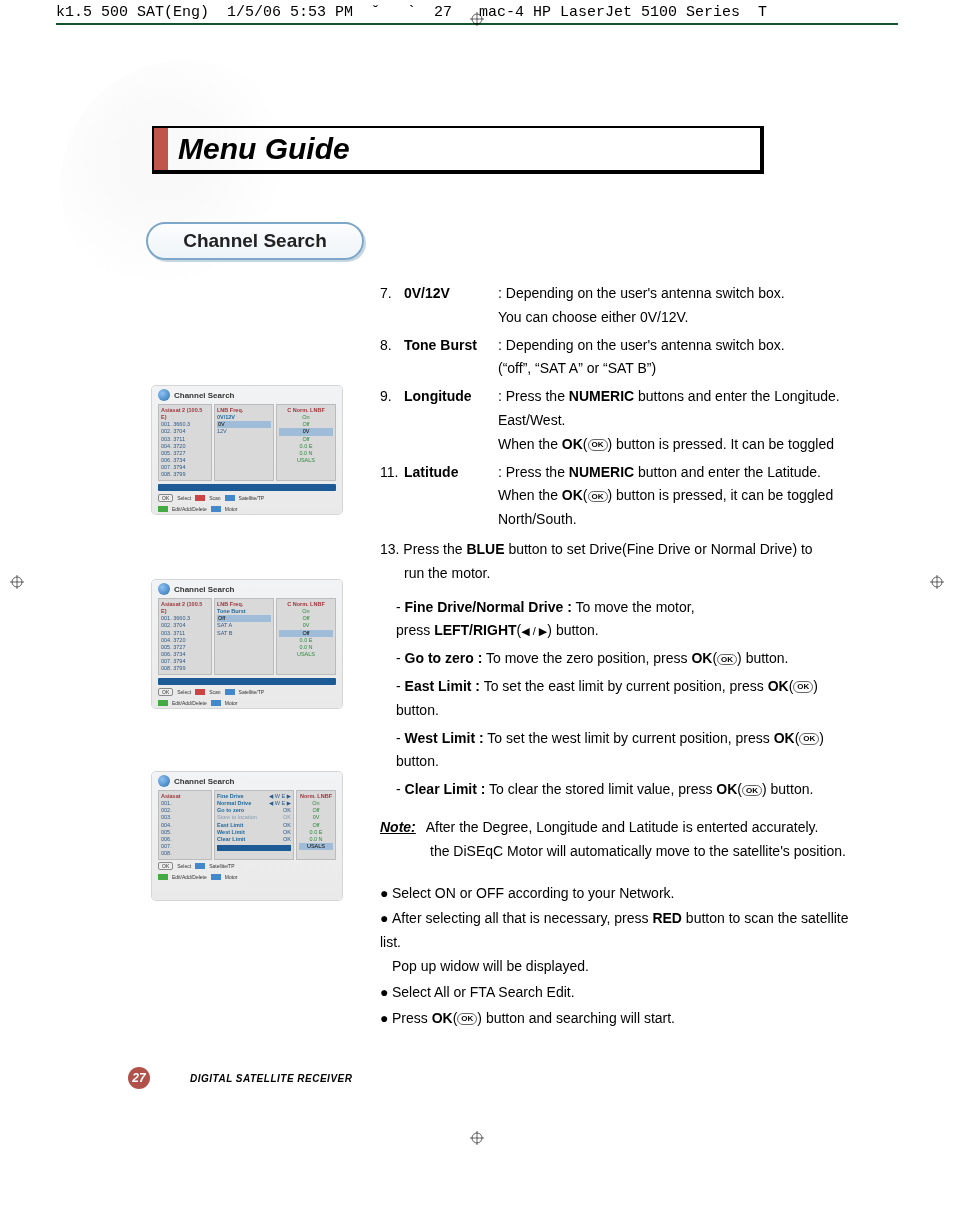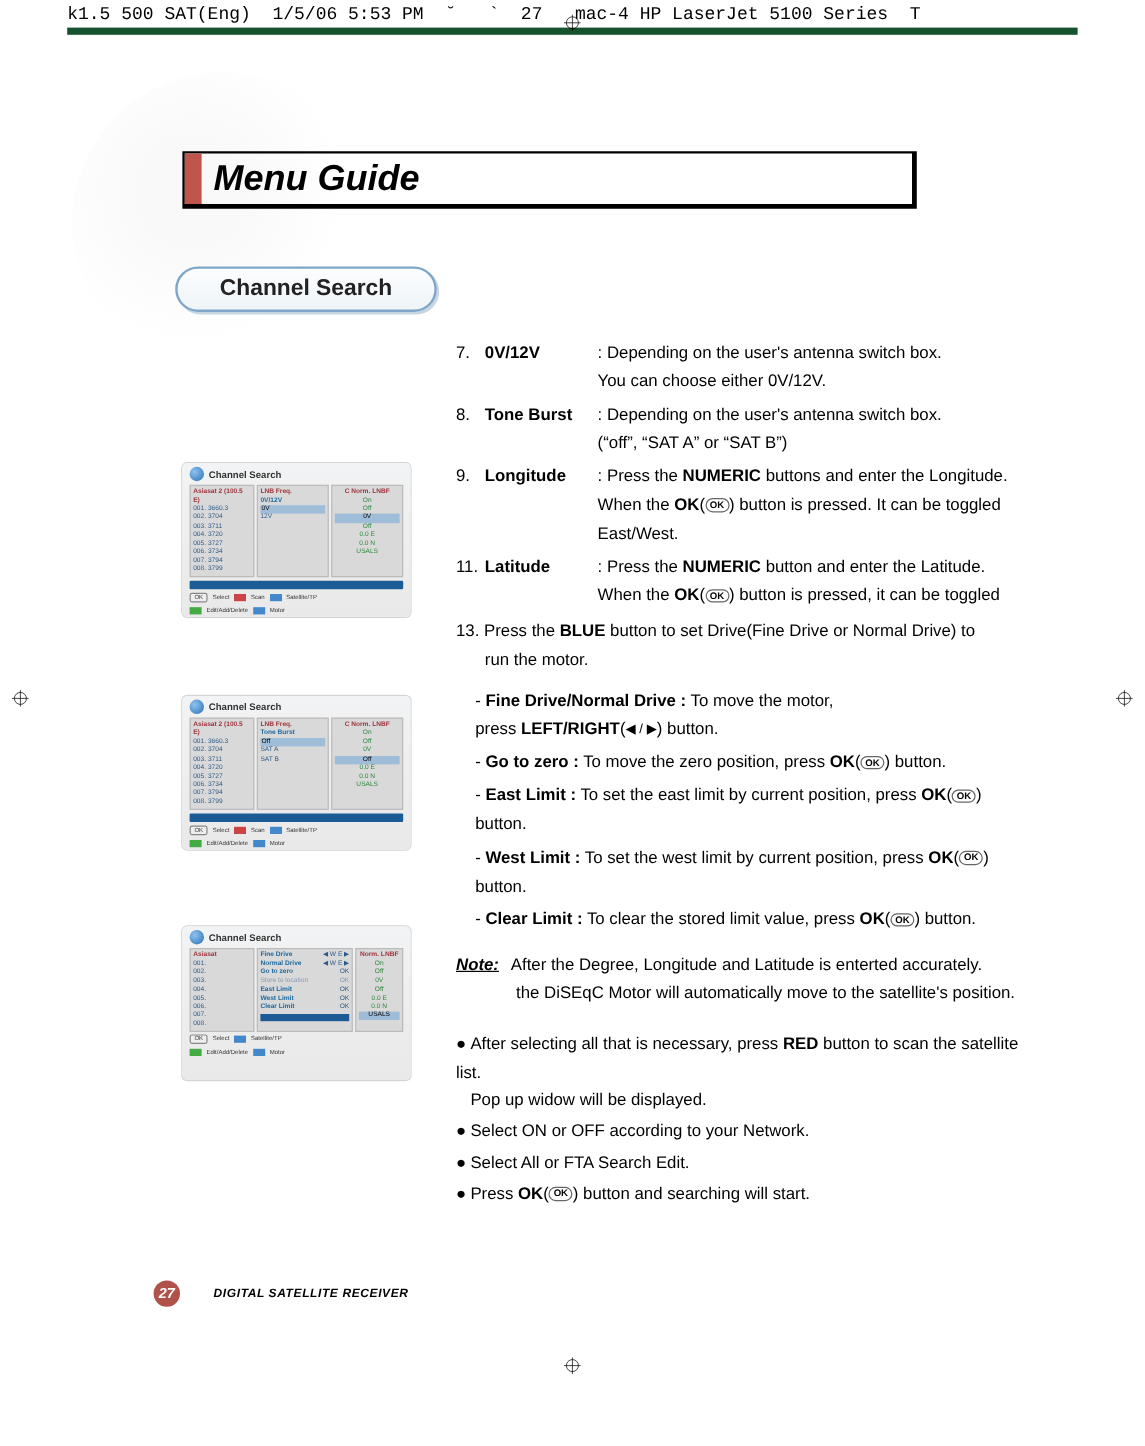--- a/index.html
+++ b/index.html
@@ -6,21 +6,21 @@
   html, body { width: 954px; background: #fff; font-family: Arial, Helvetica, sans-serif; color: #000; }
   .page {
     width: 954px;
     height: 1205px;
     position: relative;
     background: #fff;
   }
   .header-strip {
     position: absolute;
     top: 4px; left: 56px; right: 56px;
-    border-bottom: 6px solid #14532d;
+    border-bottom: 2px solid #14532d;
     font-family: "Courier New", monospace;
     font-size: 15px;
     padding-bottom: 2px;
     display: flex;
     align-items: flex-end;
     white-space: pre;
   }
   .crop-center-top {
     position: absolute;
     top: 12px; left: 50%;
@@ -248,21 +248,21 @@
   .bullets { margin-top: 18px; }
   .bullets p { margin-bottom: 2px; }
   .bullets .bu { display: inline-block; width: 12px; }
 
   .page-footer {
     position: absolute;
     left: 128px;
     bottom: 116px;
     display: flex;
     align-items: center;
-    gap: 8px;
+    gap: 20px;
   }
   .page-circle {
     width: 22px; height: 22px;
     background: #b0514a;
     border-radius: 50%;
     display: flex;
     align-items: center;
     justify-content: center;
     color: #fff;
     font-size: 12px;
@@ -515,31 +515,32 @@
         <span>: Depending on the user's antenna switch box.</span>
         <span class="cont">(“off”, “SAT A” or “SAT B”)</span>
       </div>
     </div>
 
     <div class="defrow">
       <div class="num">9.</div>
       <div class="term">Longitude</div>
       <div class="desc">
         <span>: Press the </span><span class="bold">NUMERIC</span><span> buttons and enter the Longitude.</span>
+        <span class="cont">East/West.</span>
         <span class="cont"><span>When the </span><span class="bold">OK</span><span>(</span><span class="ok-badge">OK</span><span>) button is pressed. It can be toggled</span></span>
-        <span class="cont">East/West.</span>
       </div>
     </div>
 
     <div class="defrow">
       <div class="num">11.</div>
       <div class="term">Latitude</div>
       <div class="desc">
         <span>: Press the </span><span class="bold">NUMERIC</span><span> button and enter the Latitude.</span>
         <span class="cont"><span>When the </span><span class="bold">OK</span><span>(</span><span class="ok-badge">OK</span><span>) button is pressed, it can be toggled</span></span>
+        <span class="cont">North/South.</span>
       </div>
     </div>
 
     <div class="step11">
       <span>13.  Press the </span><span class="bold">BLUE</span><span> button to set Drive(Fine Drive or Normal Drive) to</span><br>
       <span style="margin-left:24px;">run the motor.</span>
     </div>
 
     <div class="sublist">
       <p>
@@ -560,22 +561,22 @@
       </p>
     </div>
 
     <div class="note-line">
       <span class="note-label">Note:</span>
       <span class="note-body">After the Degree, Longitude and Latitude is enterted accurately.</span><br>
       <span class="note-body2">the DiSEqC Motor will automatically move to the satellite's position.</span>
     </div>
 
     <div class="bullets">
+      <p><span class="bu">●</span><span>Select ON or OFF according to your Network.</span></p>
       <p><span class="bu">●</span><span>After selecting all that is necessary, press </span><span class="bold">RED</span><span> button to scan the satellite list.</span><br><span style="margin-left:12px;">Pop up widow will be displayed.</span></p>
-      <p><span class="bu">●</span><span>Select ON or OFF according to your Network.</span></p>
       <p><span class="bu">●</span><span>Select All or FTA Search Edit.</span></p>
       <p><span class="bu">●</span><span>Press </span><span class="bold">OK</span><span>(</span><span class="ok-badge">OK</span><span>) button and searching will start.</span></p>
     </div>
 
   </div>
 
   <div class="page-footer">
     <div class="page-circle">27</div>
     <div class="page-label">DIGITAL SATELLITE RECEIVER</div>
   </div>

